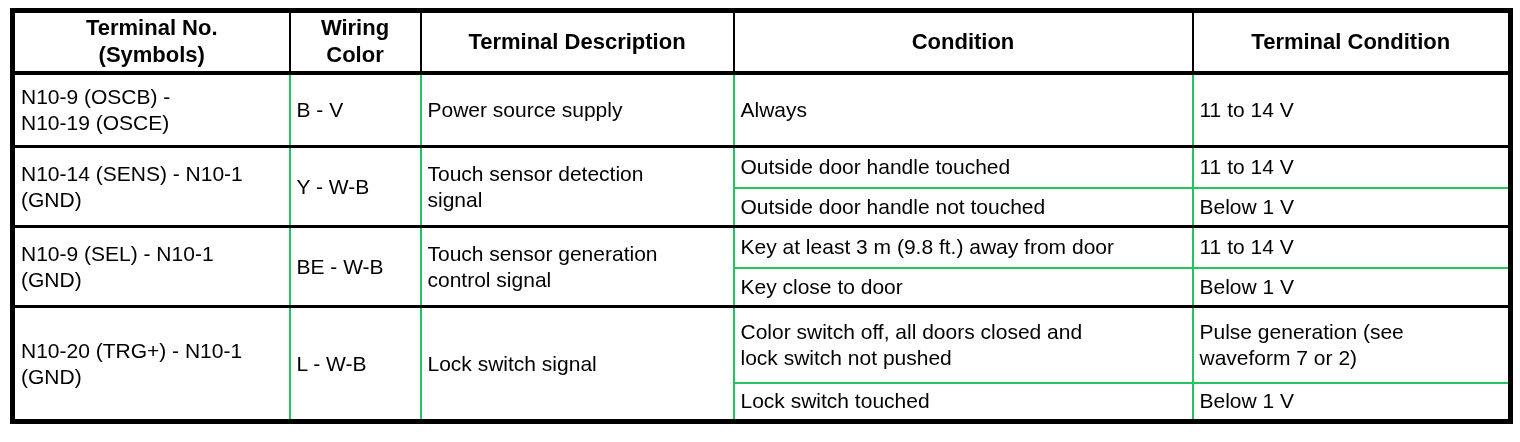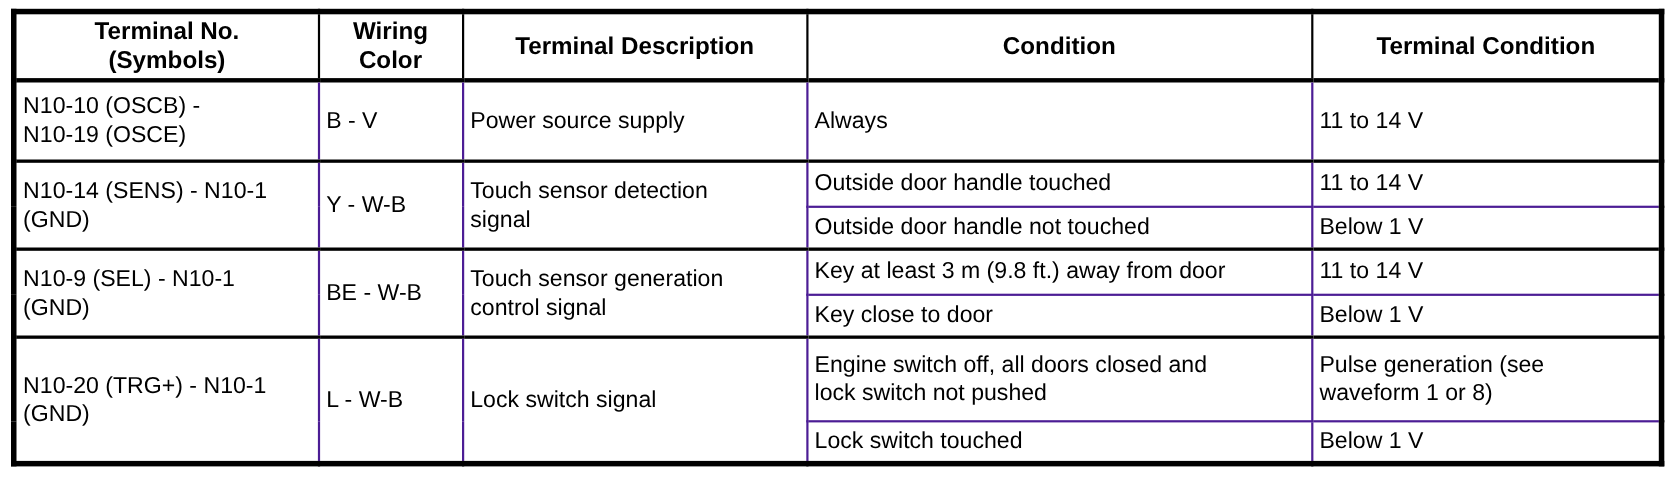--- a/index.html
+++ b/index.html
@@ -35,21 +35,21 @@
     font-weight: bold;
     font-size: 22px;
     line-height: 1.2;
     text-align: center;
     vertical-align: middle;
     white-space: pre-line;
     height: 62px;
     padding: 2px 4px;
   }
   td {
-    border: 2px solid #4c1d95;
+    border: 2px solid #22c55e;
     font-size: 21px;
     line-height: 1.23;
     text-align: left;
     vertical-align: middle;
     white-space: pre-line;
     padding: 2px 6px;
   }
   tr.group-start td { border-top: 3px solid #000; }
   tr.h-tall  { height: 74px; }
   tr.h-sub   { height: 41px; }
@@ -75,21 +75,21 @@
         <th>Wiring
 Color</th>
         <th>Terminal Description</th>
         <th>Condition</th>
         <th>Terminal Condition</th>
       </tr>
     </thead>
     <tbody>
 
       <tr class="group-start h-tall">
-        <td>N10-10 (OSCB) -
+        <td>N10-9 (OSCB) -
 N10-19 (OSCE)</td>
         <td>B - V</td>
         <td>Power source supply</td>
         <td>Always</td>
         <td>11 to 14 V</td>
       </tr>
 
       <tr class="group-start h-sub">
         <td rowspan="2">N10-14 (SENS) - N10-1
 (GND)</td>
@@ -116,24 +116,24 @@
       <tr class="h-sub2">
         <td>Key close to door</td>
         <td>Below 1 V</td>
       </tr>
 
       <tr class="group-start h-tall2">
         <td rowspan="2">N10-20 (TRG+) - N10-1
 (GND)</td>
         <td rowspan="2">L - W-B</td>
         <td rowspan="2">Lock switch signal</td>
-        <td>Engine switch off, all doors closed and
+        <td>Color switch off, all doors closed and
 lock switch not pushed</td>
         <td>Pulse generation (see
-waveform 1 or 8)</td>
+waveform 7 or 2)</td>
       </tr>
       <tr class="h-sub2">
         <td>Lock switch touched</td>
         <td>Below 1 V</td>
       </tr>
 
     </tbody>
   </table>
 </div>
 

